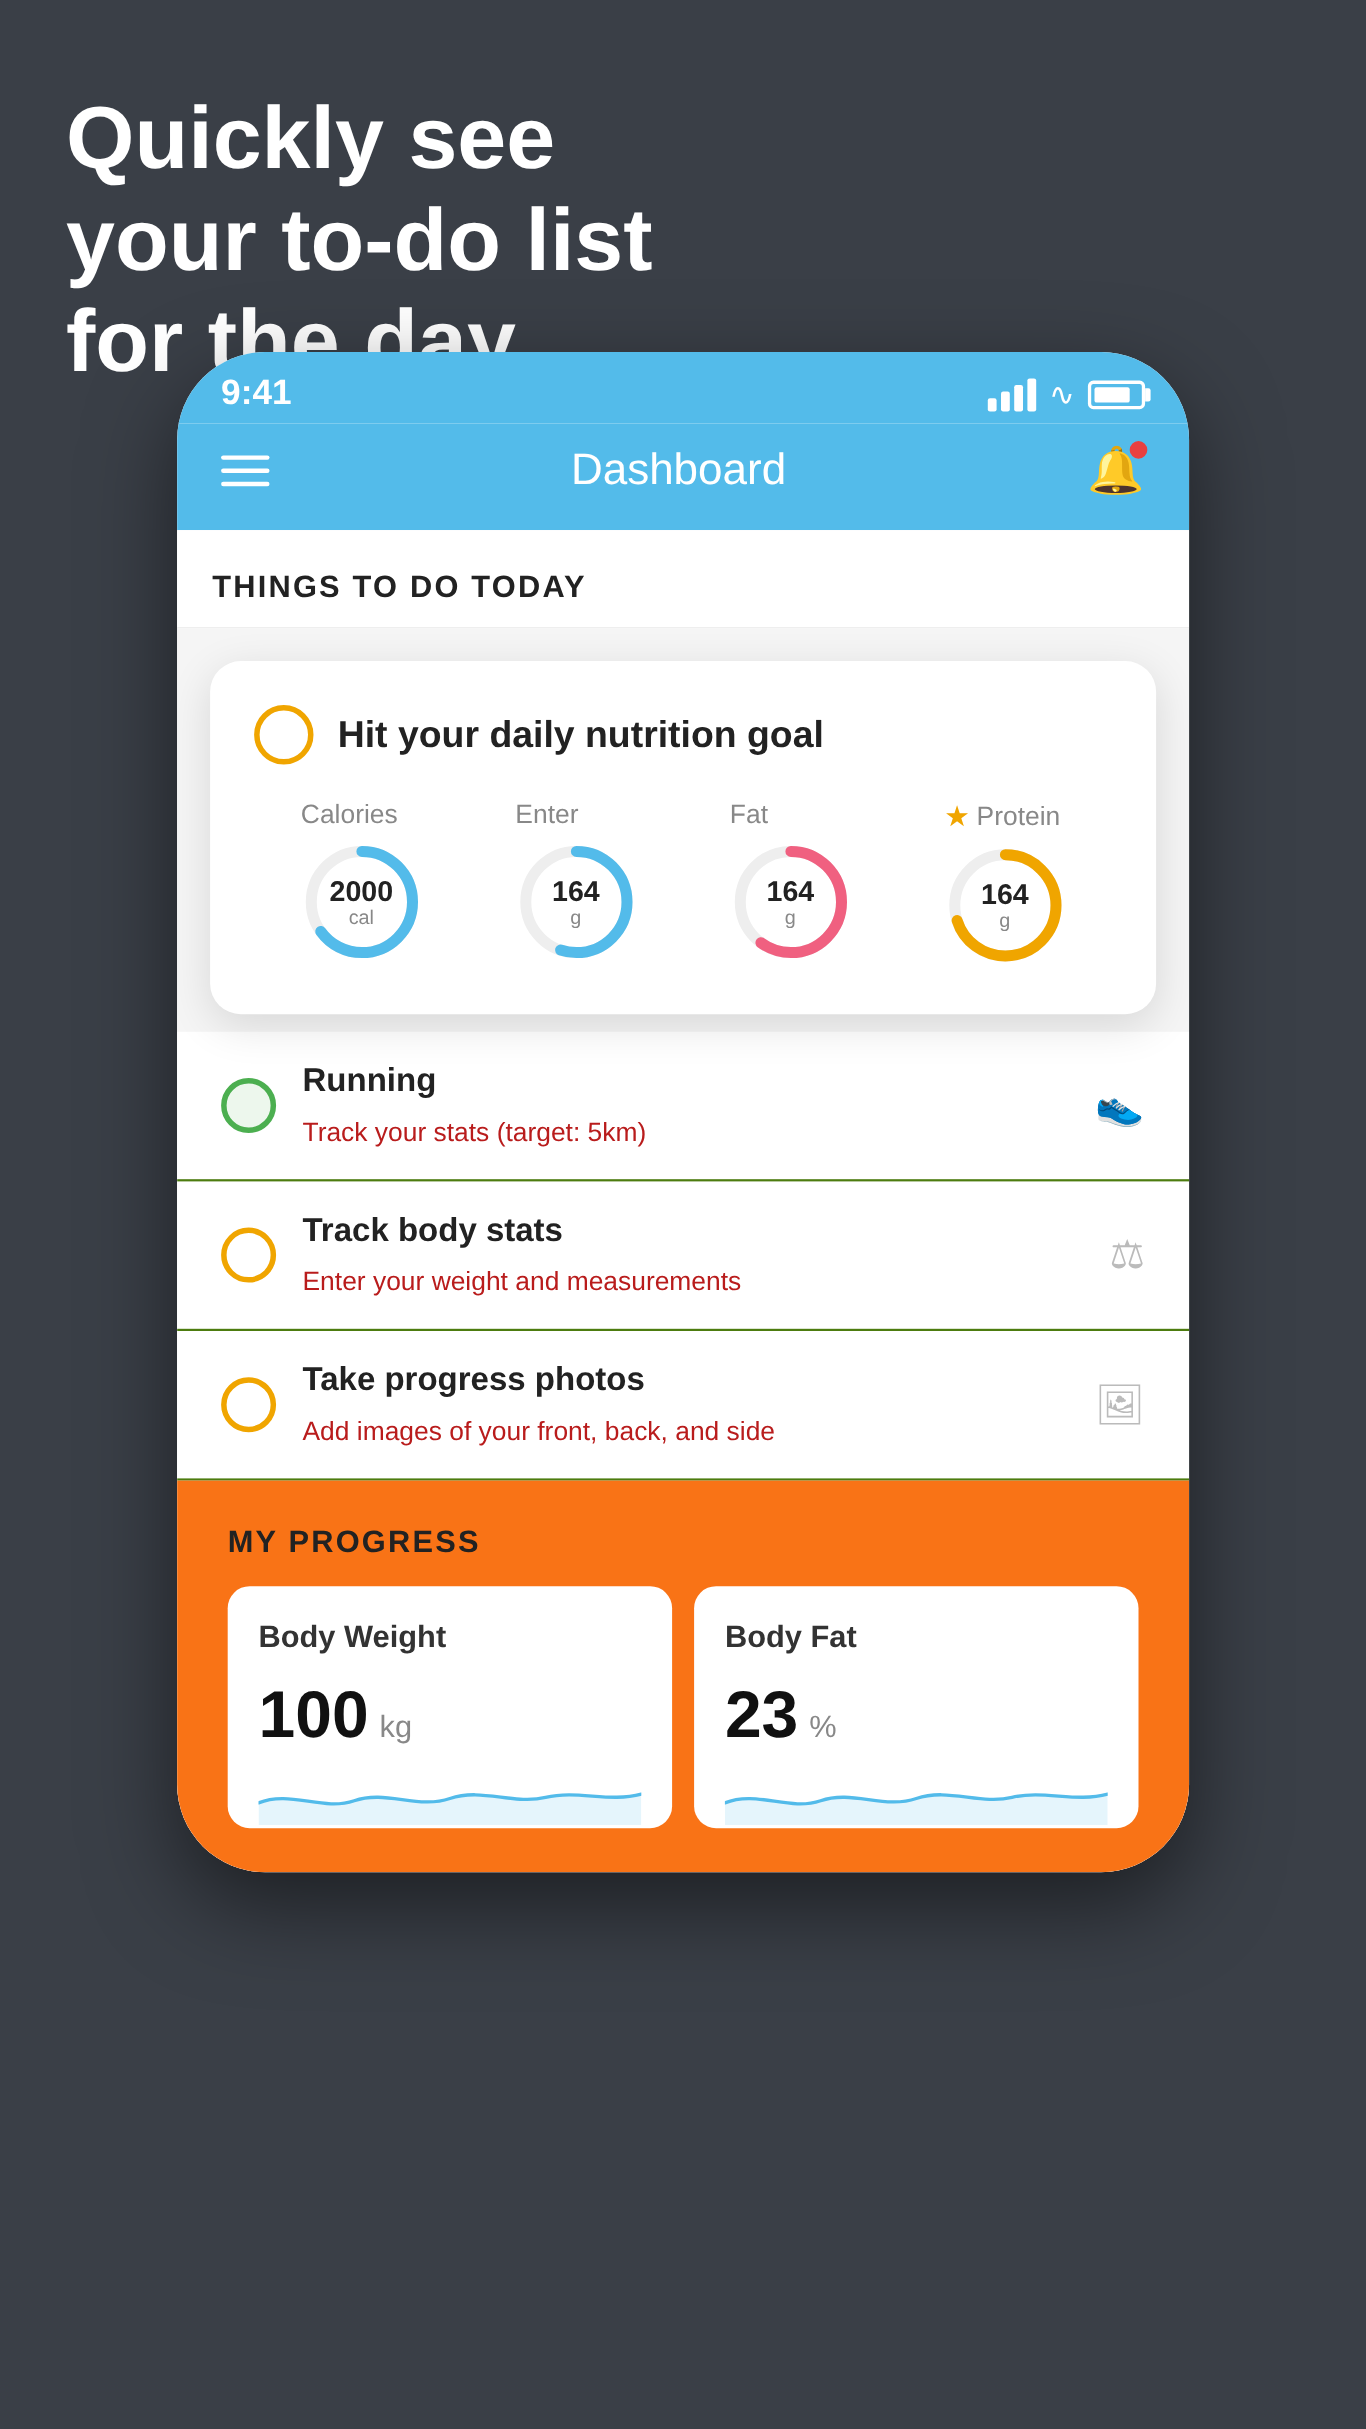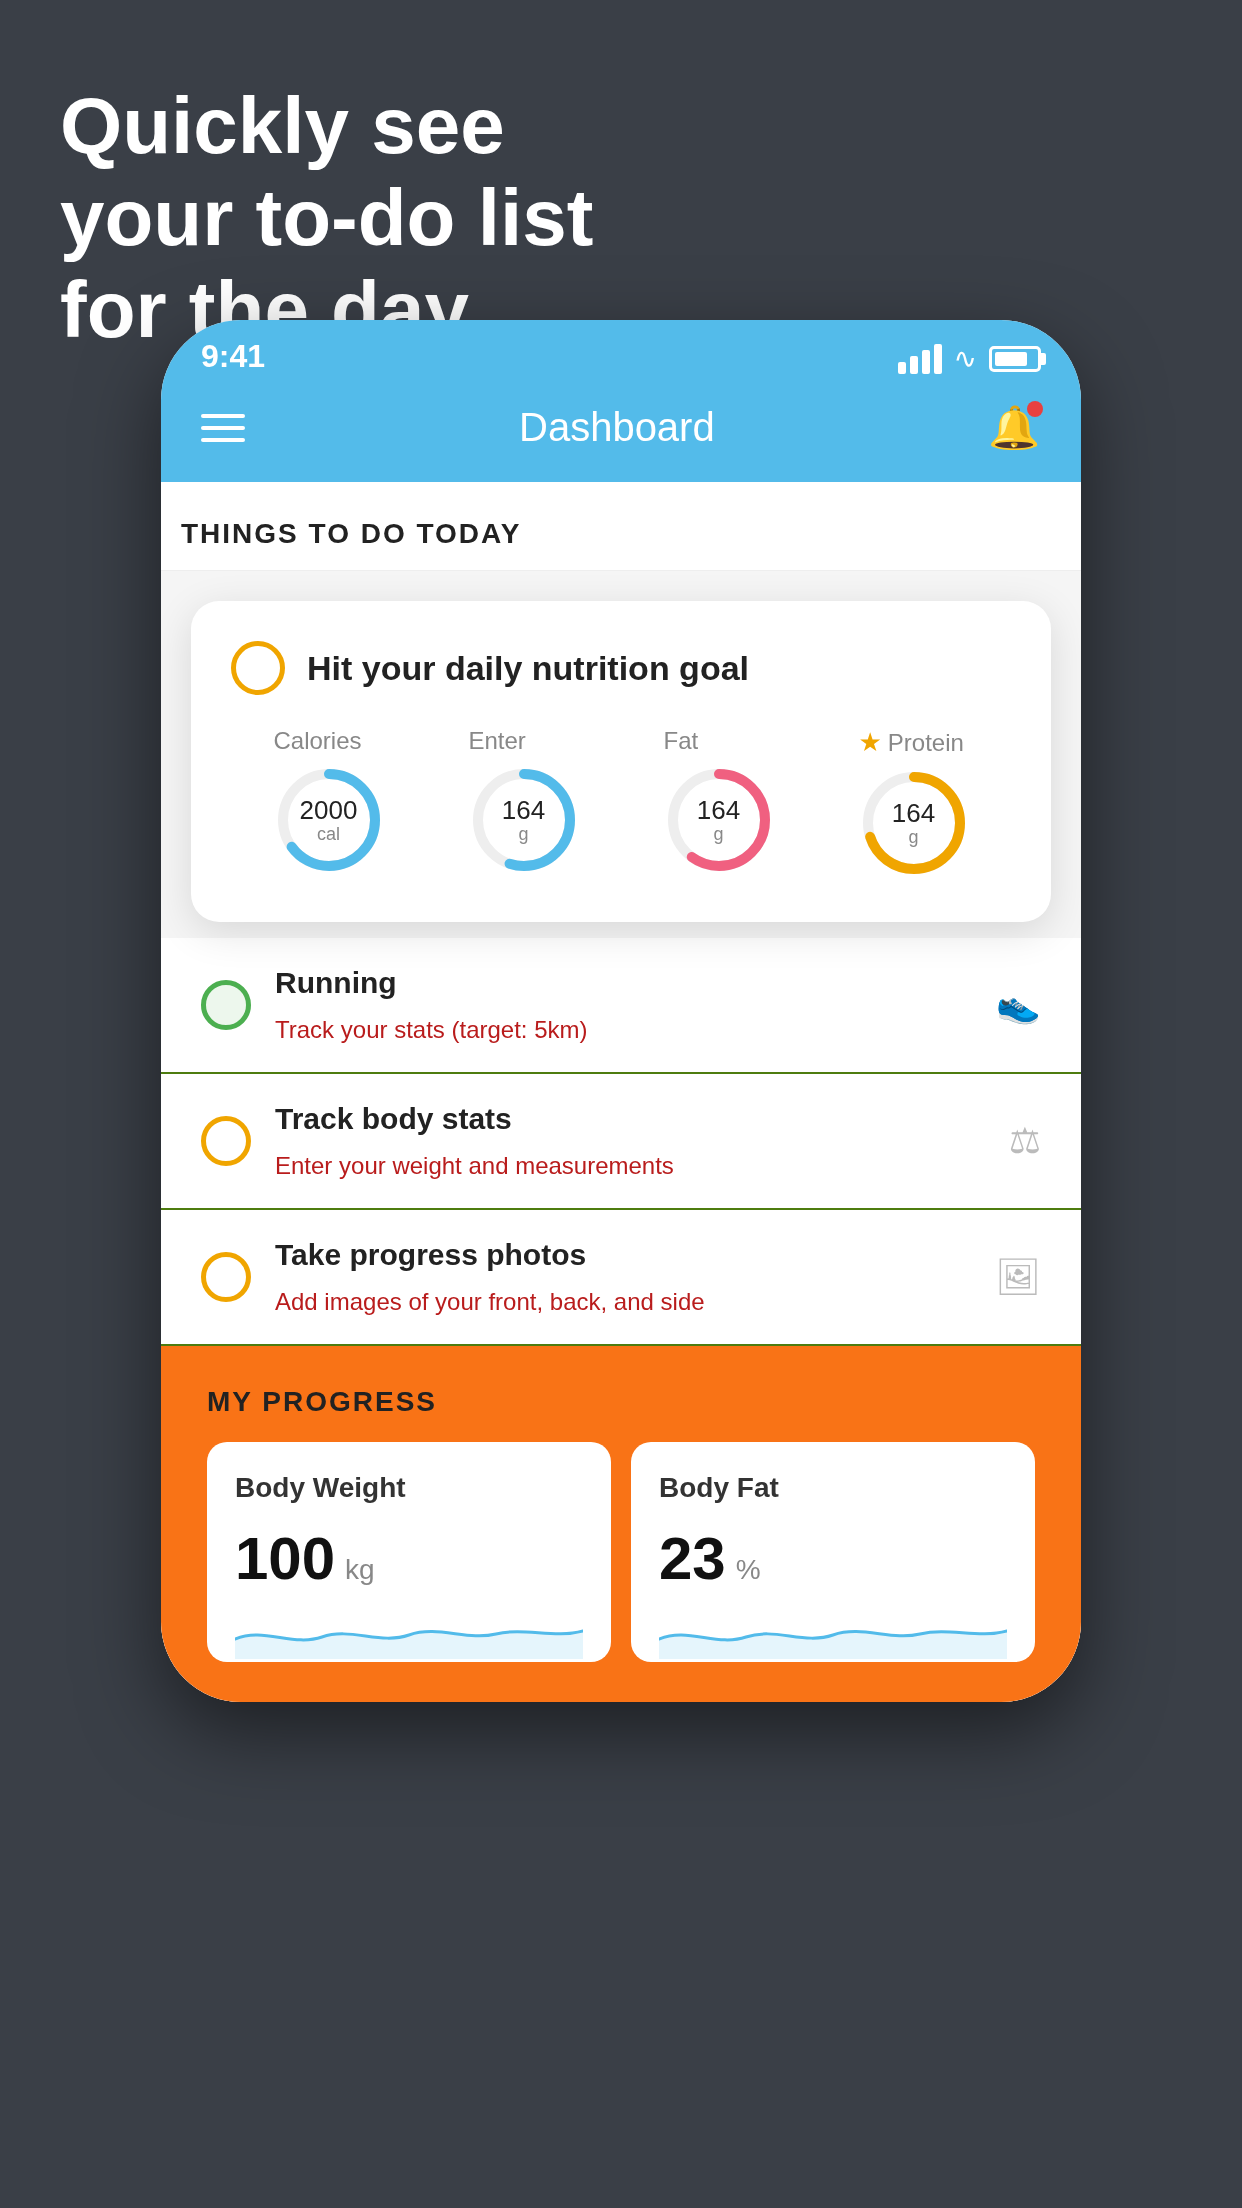--- a/index.html
+++ b/index.html
@@ -140,21 +140,21 @@
     }
 
     
     .app-body {
       background: #f5f5f5;
     }
 
     
     .section-header {
       background: #fff;
-      padding: 36px 20px 20px;
+      padding: 36px 32px 20px;
       font-size: 28px;
       font-weight: 800;
       letter-spacing: 2px;
       color: #222;
       border-bottom: 1px solid #eee;
     }
 
     
     .featured-card {
       background: #fff;
@@ -221,21 +221,21 @@
     .donut-text {
       position: absolute;
       top: 50%;
       left: 50%;
       transform: translate(-50%, -50%);
       text-align: center;
       line-height: 1.1;
     }
     .donut-value {
       font-size: 26px;
-      font-weight: 400;
+      font-weight: 700;
       color: #222;
     }
     .donut-unit {
       font-size: 18px;
       color: #888;
     }
 
     
     .todo-list {
       background: #fff;

